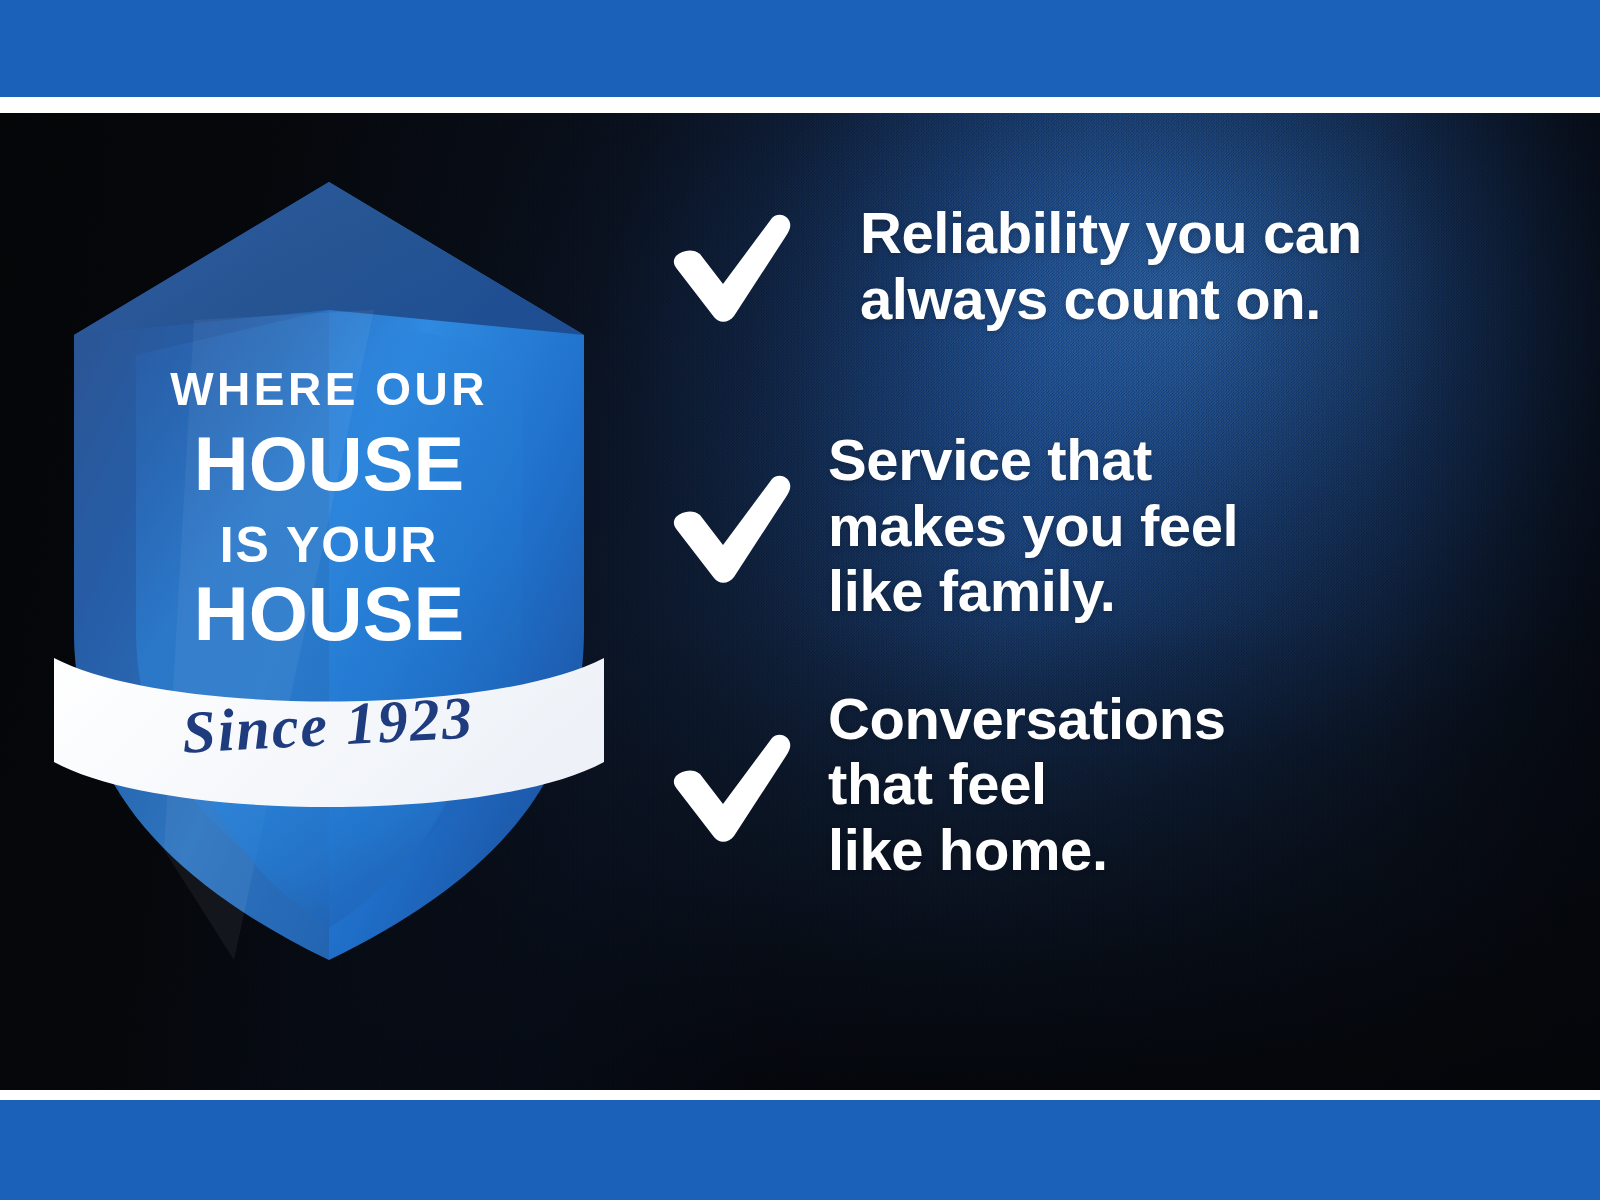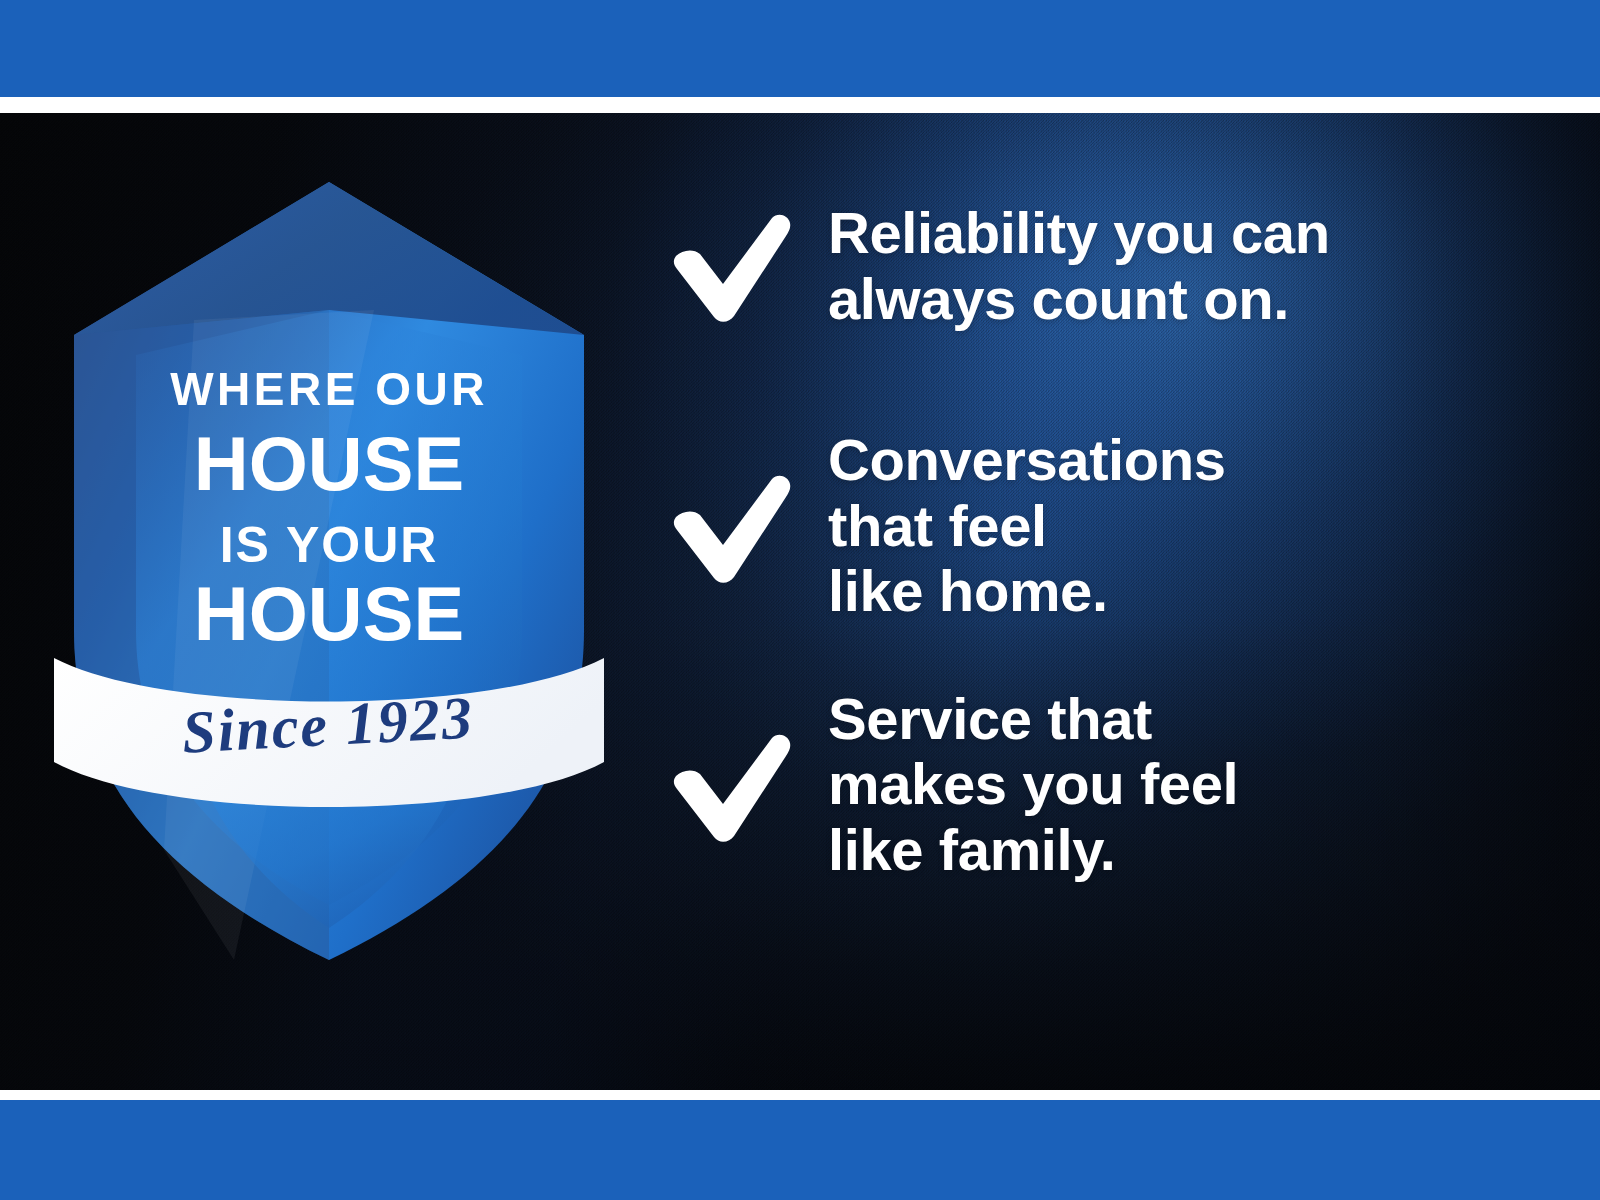--- a/index.html
+++ b/index.html
@@ -163,21 +163,21 @@
   .bullet .copy {
     color: #ffffff;
     font-family: "Liberation Sans", sans-serif;
     font-weight: bold;
     font-size: 58px;
     line-height: 1.13;
     letter-spacing: -0.4px;
     white-space: pre-line;
     text-shadow: 0 2px 6px rgba(0,0,0,0.22);
   }
-  #bullets .bullet:nth-child(1) { margin-bottom: 96px; }
+  #bullets .bullet:nth-child(1) { margin-bottom: 96px; gap: 32px; }
   #bullets .bullet:nth-child(2) { margin-bottom: 62px; }
   #bullets .bullet:nth-child(2) .tick { margin-top: 46px; }
   #bullets .bullet:nth-child(3) .tick { margin-top: 46px; }
 </style>
 </head>
 <body>
 
 <div id="canvas">
 
   <div class="brand-bar top"></div>
@@ -268,42 +268,42 @@
   <div id="bullets">
 
     <div class="bullet">
       <div class="tick">
         <svg viewBox="0 0 126 112" xmlns="http://www.w3.org/2000/svg">
           <path d="M 8 44 C 14 38 25 36 32 42 L 55 72 L 104 6 C 110 0 120 3 122 11 C 123 16 121 19 118 24 L 66 104 C 61 111 51 112 46 105 L 9 57 C 5 52 5 48 8 44 Z" fill="#ffffff"></path>
         </svg>
       </div>
       <div class="copy">Reliability you can
 always count on.</div>
+    </div>
+
+    <div class="bullet">
+      <div class="tick">
+        <svg viewBox="0 0 126 112" xmlns="http://www.w3.org/2000/svg">
+          <path d="M 8 44 C 14 38 25 36 32 42 L 55 72 L 104 6 C 110 0 120 3 122 11 C 123 16 121 19 118 24 L 66 104 C 61 111 51 112 46 105 L 9 57 C 5 52 5 48 8 44 Z" fill="#ffffff"></path>
+        </svg>
+      </div>
+      <div class="copy">Service that
+makes you feel
+like family.</div>
     </div>
 
     <div class="bullet">
       <div class="tick">
         <svg viewBox="0 0 126 112" xmlns="http://www.w3.org/2000/svg">
           <path d="M 8 44 C 14 38 25 36 32 42 L 55 72 L 104 6 C 110 0 120 3 122 11 C 123 16 121 19 118 24 L 66 104 C 61 111 51 112 46 105 L 9 57 C 5 52 5 48 8 44 Z" fill="#ffffff"></path>
         </svg>
       </div>
       <div class="copy">Conversations
 that feel
 like home.</div>
     </div>
 
-    <div class="bullet">
-      <div class="tick">
-        <svg viewBox="0 0 126 112" xmlns="http://www.w3.org/2000/svg">
-          <path d="M 8 44 C 14 38 25 36 32 42 L 55 72 L 104 6 C 110 0 120 3 122 11 C 123 16 121 19 118 24 L 66 104 C 61 111 51 112 46 105 L 9 57 C 5 52 5 48 8 44 Z" fill="#ffffff"></path>
-        </svg>
-      </div>
-      <div class="copy">Service that
-makes you feel
-like family.</div>
-    </div>
-
   </div>
 
   <div class="hairline bottom"></div>
   <div class="brand-bar bottom"></div>
 
 </div>
 
 </body></html>

